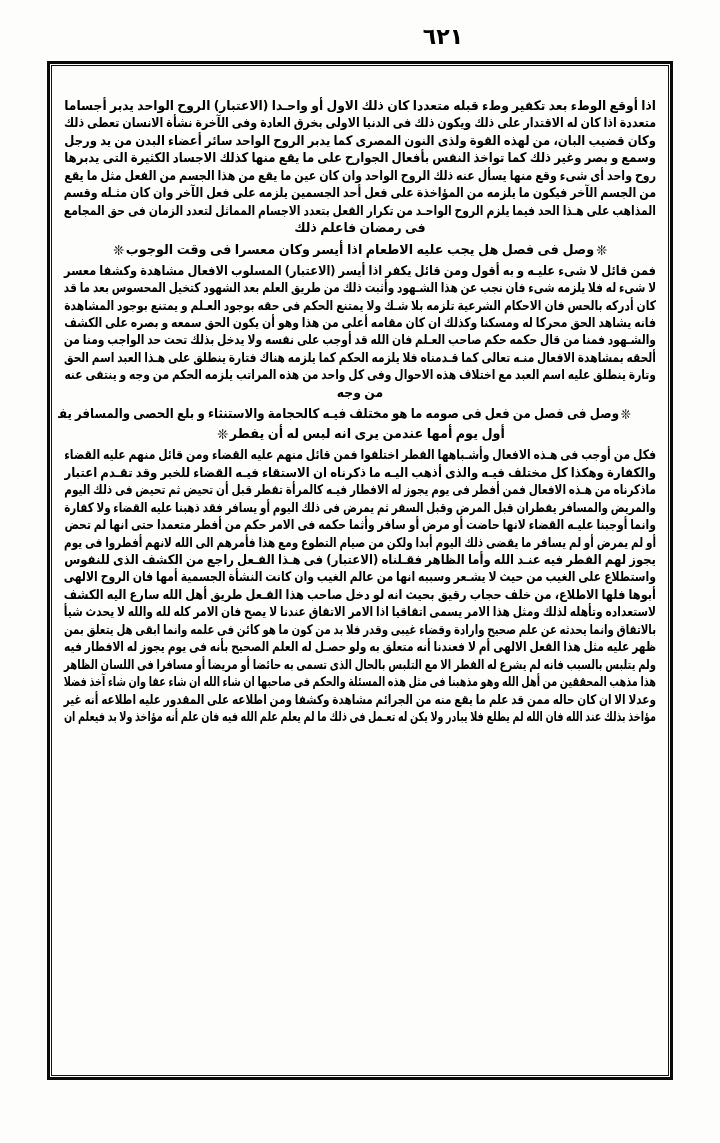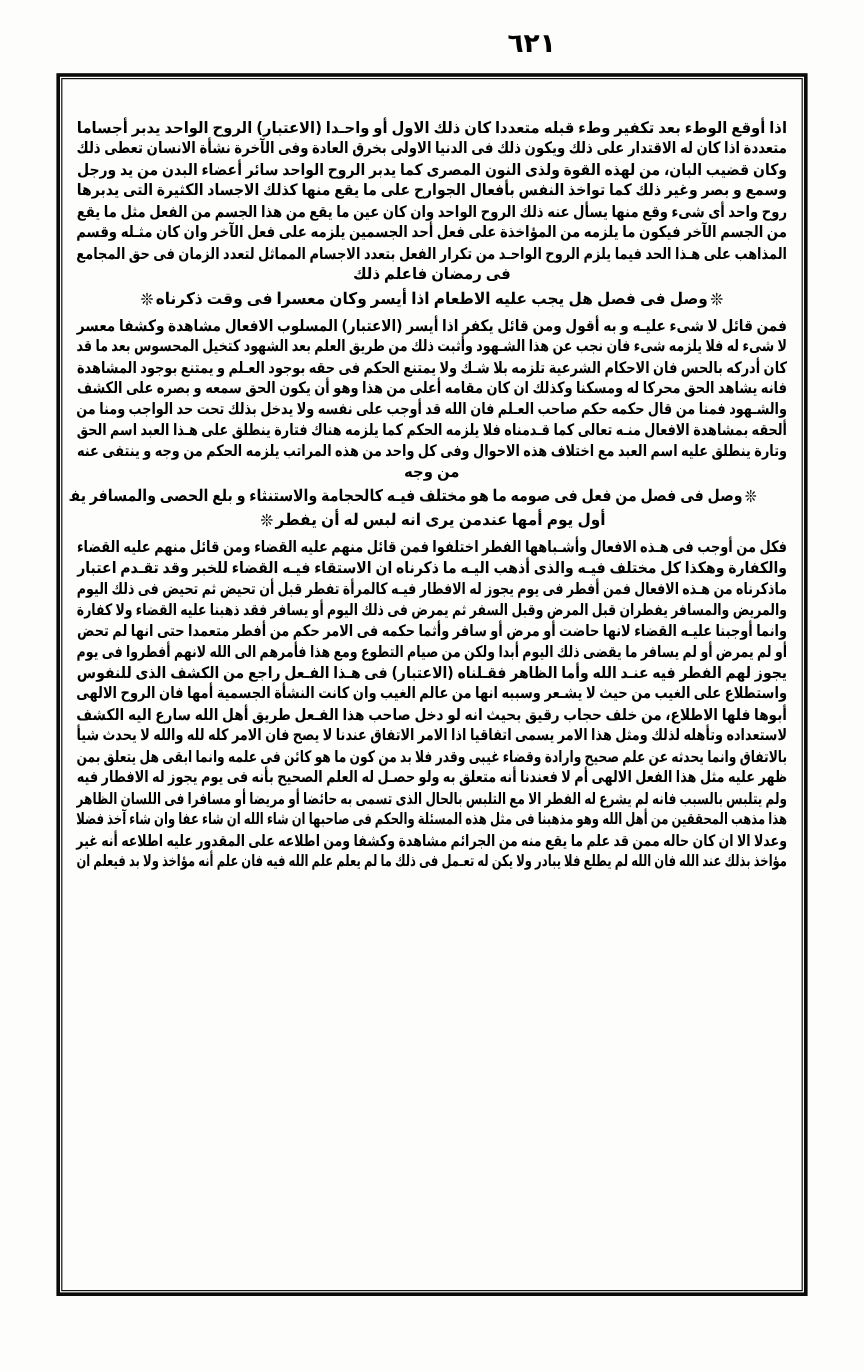--- a/index.html
+++ b/index.html
@@ -151,21 +151,21 @@
     <div class="line right" style="transform: scaleX(0.892911) scaleY(1.06); transform-origin: right center;">متعددة اذا كان له الاقتدار على ذلك ويكون ذلك فى الدنيا الاولى بخرق العادة وفى الآخرة نشأة الانسان تعطى ذلك</div>
     <div class="line right" style="transform: scaleX(0.939683) scaleY(1.06); transform-origin: right center;">وكان قضيب البان، من لهذه القوة ولذى النون المصرى كما يدبر الروح الواحد سائر أعضاء البدن من يد ورجل</div>
     <div class="line right" style="transform: scaleX(0.944179) scaleY(1.06); transform-origin: right center;">وسمع و بصر وغير ذلك كما تواخذ النفس بأفعال الجوارح على ما يقع منها كذلك الاجساد الكثيرة التى يدبرها</div>
     <div class="line right" style="transform: scaleX(0.887556) scaleY(1.06); transform-origin: right center;">روح واحد أى شىء وقع منها يسأل عنه ذلك الروح الواحد وان كان عين ما يقع من هذا الجسم من الفعل مثل ما يقع</div>
     <div class="line right" style="transform: scaleX(0.89426) scaleY(1.06); transform-origin: right center;">من الجسم الآخر فيكون ما يلزمه من المؤاخذة على فعل أحد الجسمين يلزمه على فعل الآخر وان كان مثـله وقسم</div>
     <div class="line right" style="transform: scaleX(0.870588) scaleY(1.06); transform-origin: right center;">المذاهب على هـذا الحد فيما يلزم الروح الواحـد من تكرار الفعل بتعدد الاجسام المماثل لتعدد الزمان فى حق المجامع</div>
     <div class="line center">فى رمضان فاعلم ذلك</div>
 
     <div class="spacer-xs"></div>
     <div class="heading">
-      <span class="flower">❊</span><span>وصل فى فصل هل يجب عليه الاطعام اذا أيسر وكان معسرا فى وقت ذكرناه</span><span class="flower">❊</span>
+      <span class="flower">❊</span><span>وصل فى فصل هل يجب عليه الاطعام اذا أيسر وكان معسرا فى وقت الوجوب</span><span class="flower">❊</span>
     </div>
     <div class="spacer-xs"></div>
 
     <div class="line right" style="transform: scaleX(0.920684) scaleY(1.06); transform-origin: right center;">فمن قائل لا شىء عليـه و به أقول   ومن قائل يكفر اذا أيسر   (الاعتبار)  المسلوب الافعال مشاهدة وكشفا معسر</div>
     <div class="line right" style="transform: scaleX(0.850575) scaleY(1.06); transform-origin: right center;">لا شىء له فلا يلزمه شىء فان نجب عن هذا الشـهود وأثبت ذلك من طريق العلم بعد الشهود كتخيل المحسوس بعد ما قد</div>
     <div class="line right" style="transform: scaleX(0.868035) scaleY(1.06); transform-origin: right center;">كان أدركه بالحس فان الاحكام الشرعية تلزمه بلا شـك ولا يمتنع الحكم فى حقه  بوجود العـلم و يمتنع بوجود المشاهدة</div>
     <div class="line right" style="transform: scaleX(0.873156) scaleY(1.06); transform-origin: right center;">فانه يشاهد الحق محركا له ومسكنا وكذلك ان كان مقامه أعلى من هذا وهو أن يكون الحق سمعه و بصره على الكشف</div>
     <div class="line right" style="transform: scaleX(0.864234) scaleY(1.06); transform-origin: right center;">والشـهود فمنا من قال حكمه حكم صاحب العـلم فان الله قد أوجب على نفسه ولا يدخل بذلك تحت حد الواجب ومنا من</div>
     <div class="line right" style="transform: scaleX(0.860465) scaleY(1.06); transform-origin: right center;">ألحقه بمشاهدة الافعال منـه تعالى كما قـدمناه فلا يلزمه الحكم كما يلزمه هناك فتارة ينطلق على هـذا العبد اسم الحق</div>
     <div class="line right" style="transform: scaleX(0.864234) scaleY(1.06); transform-origin: right center;">وتارة ينطلق عليه اسم العبد مع اختلاف هذه الاحوال وفى كل واحد من هذه المراتب يلزمه الحكم من وجه و ينتفى عنه</div>

